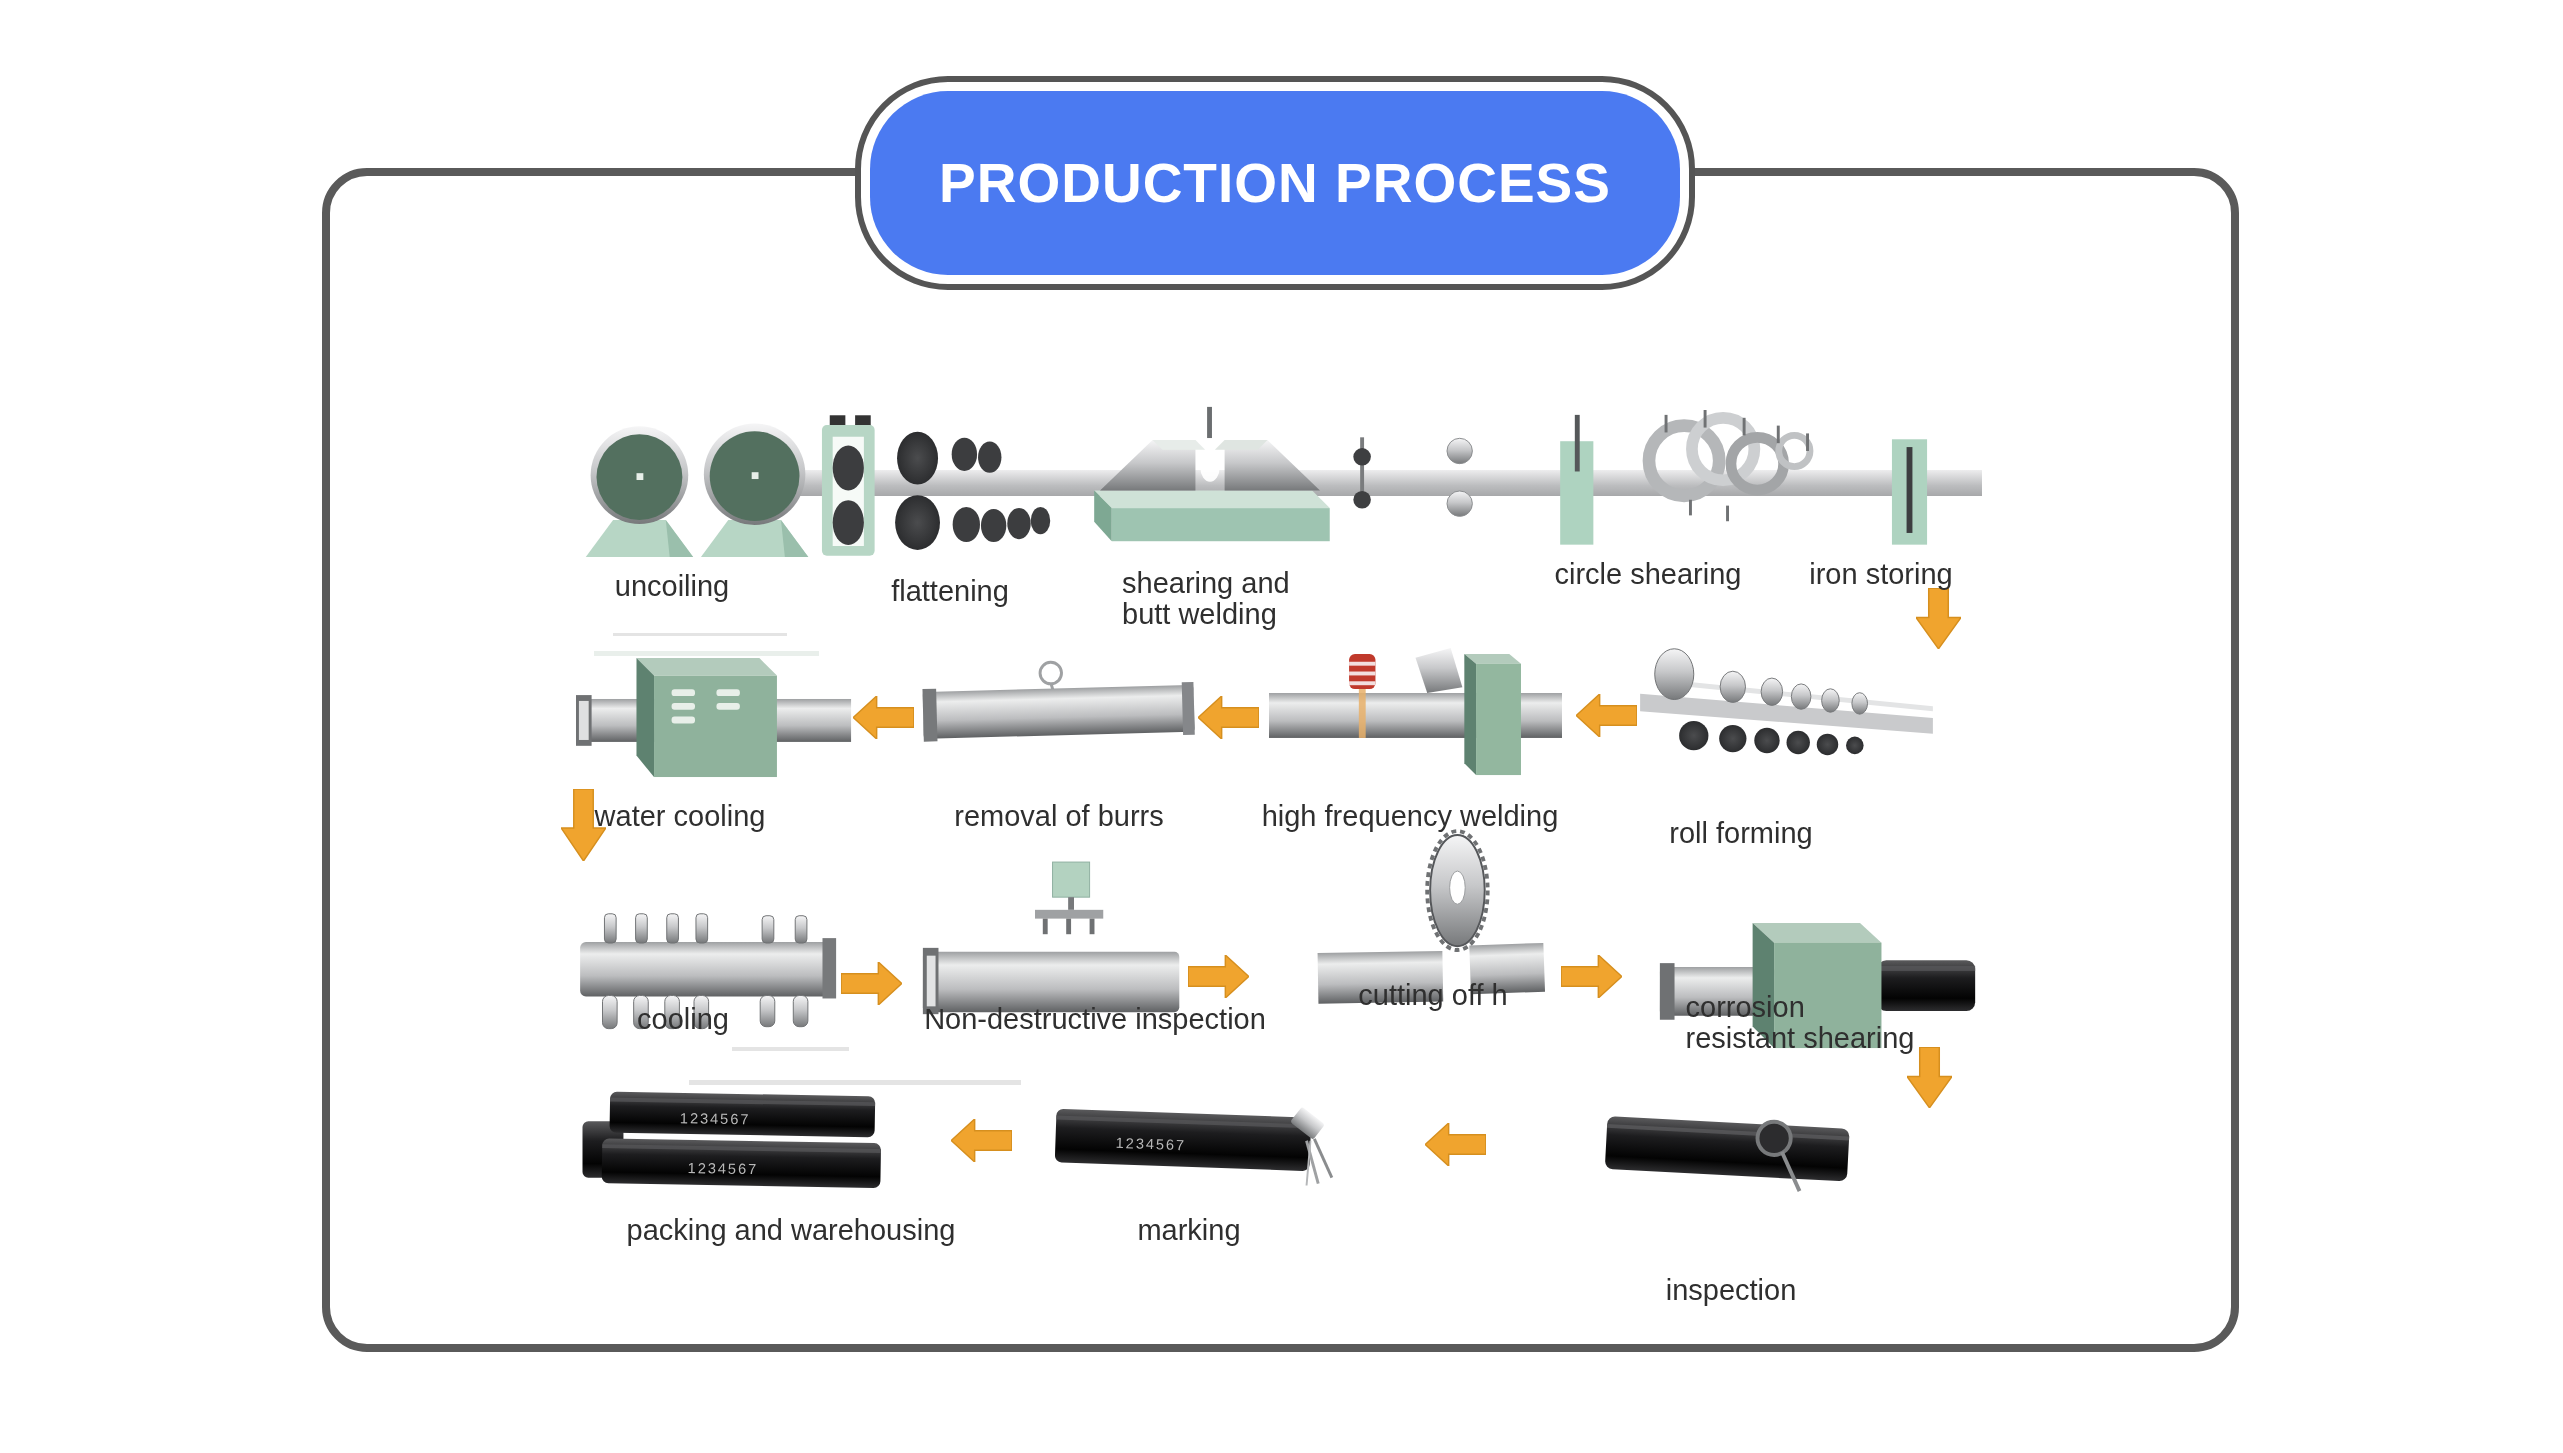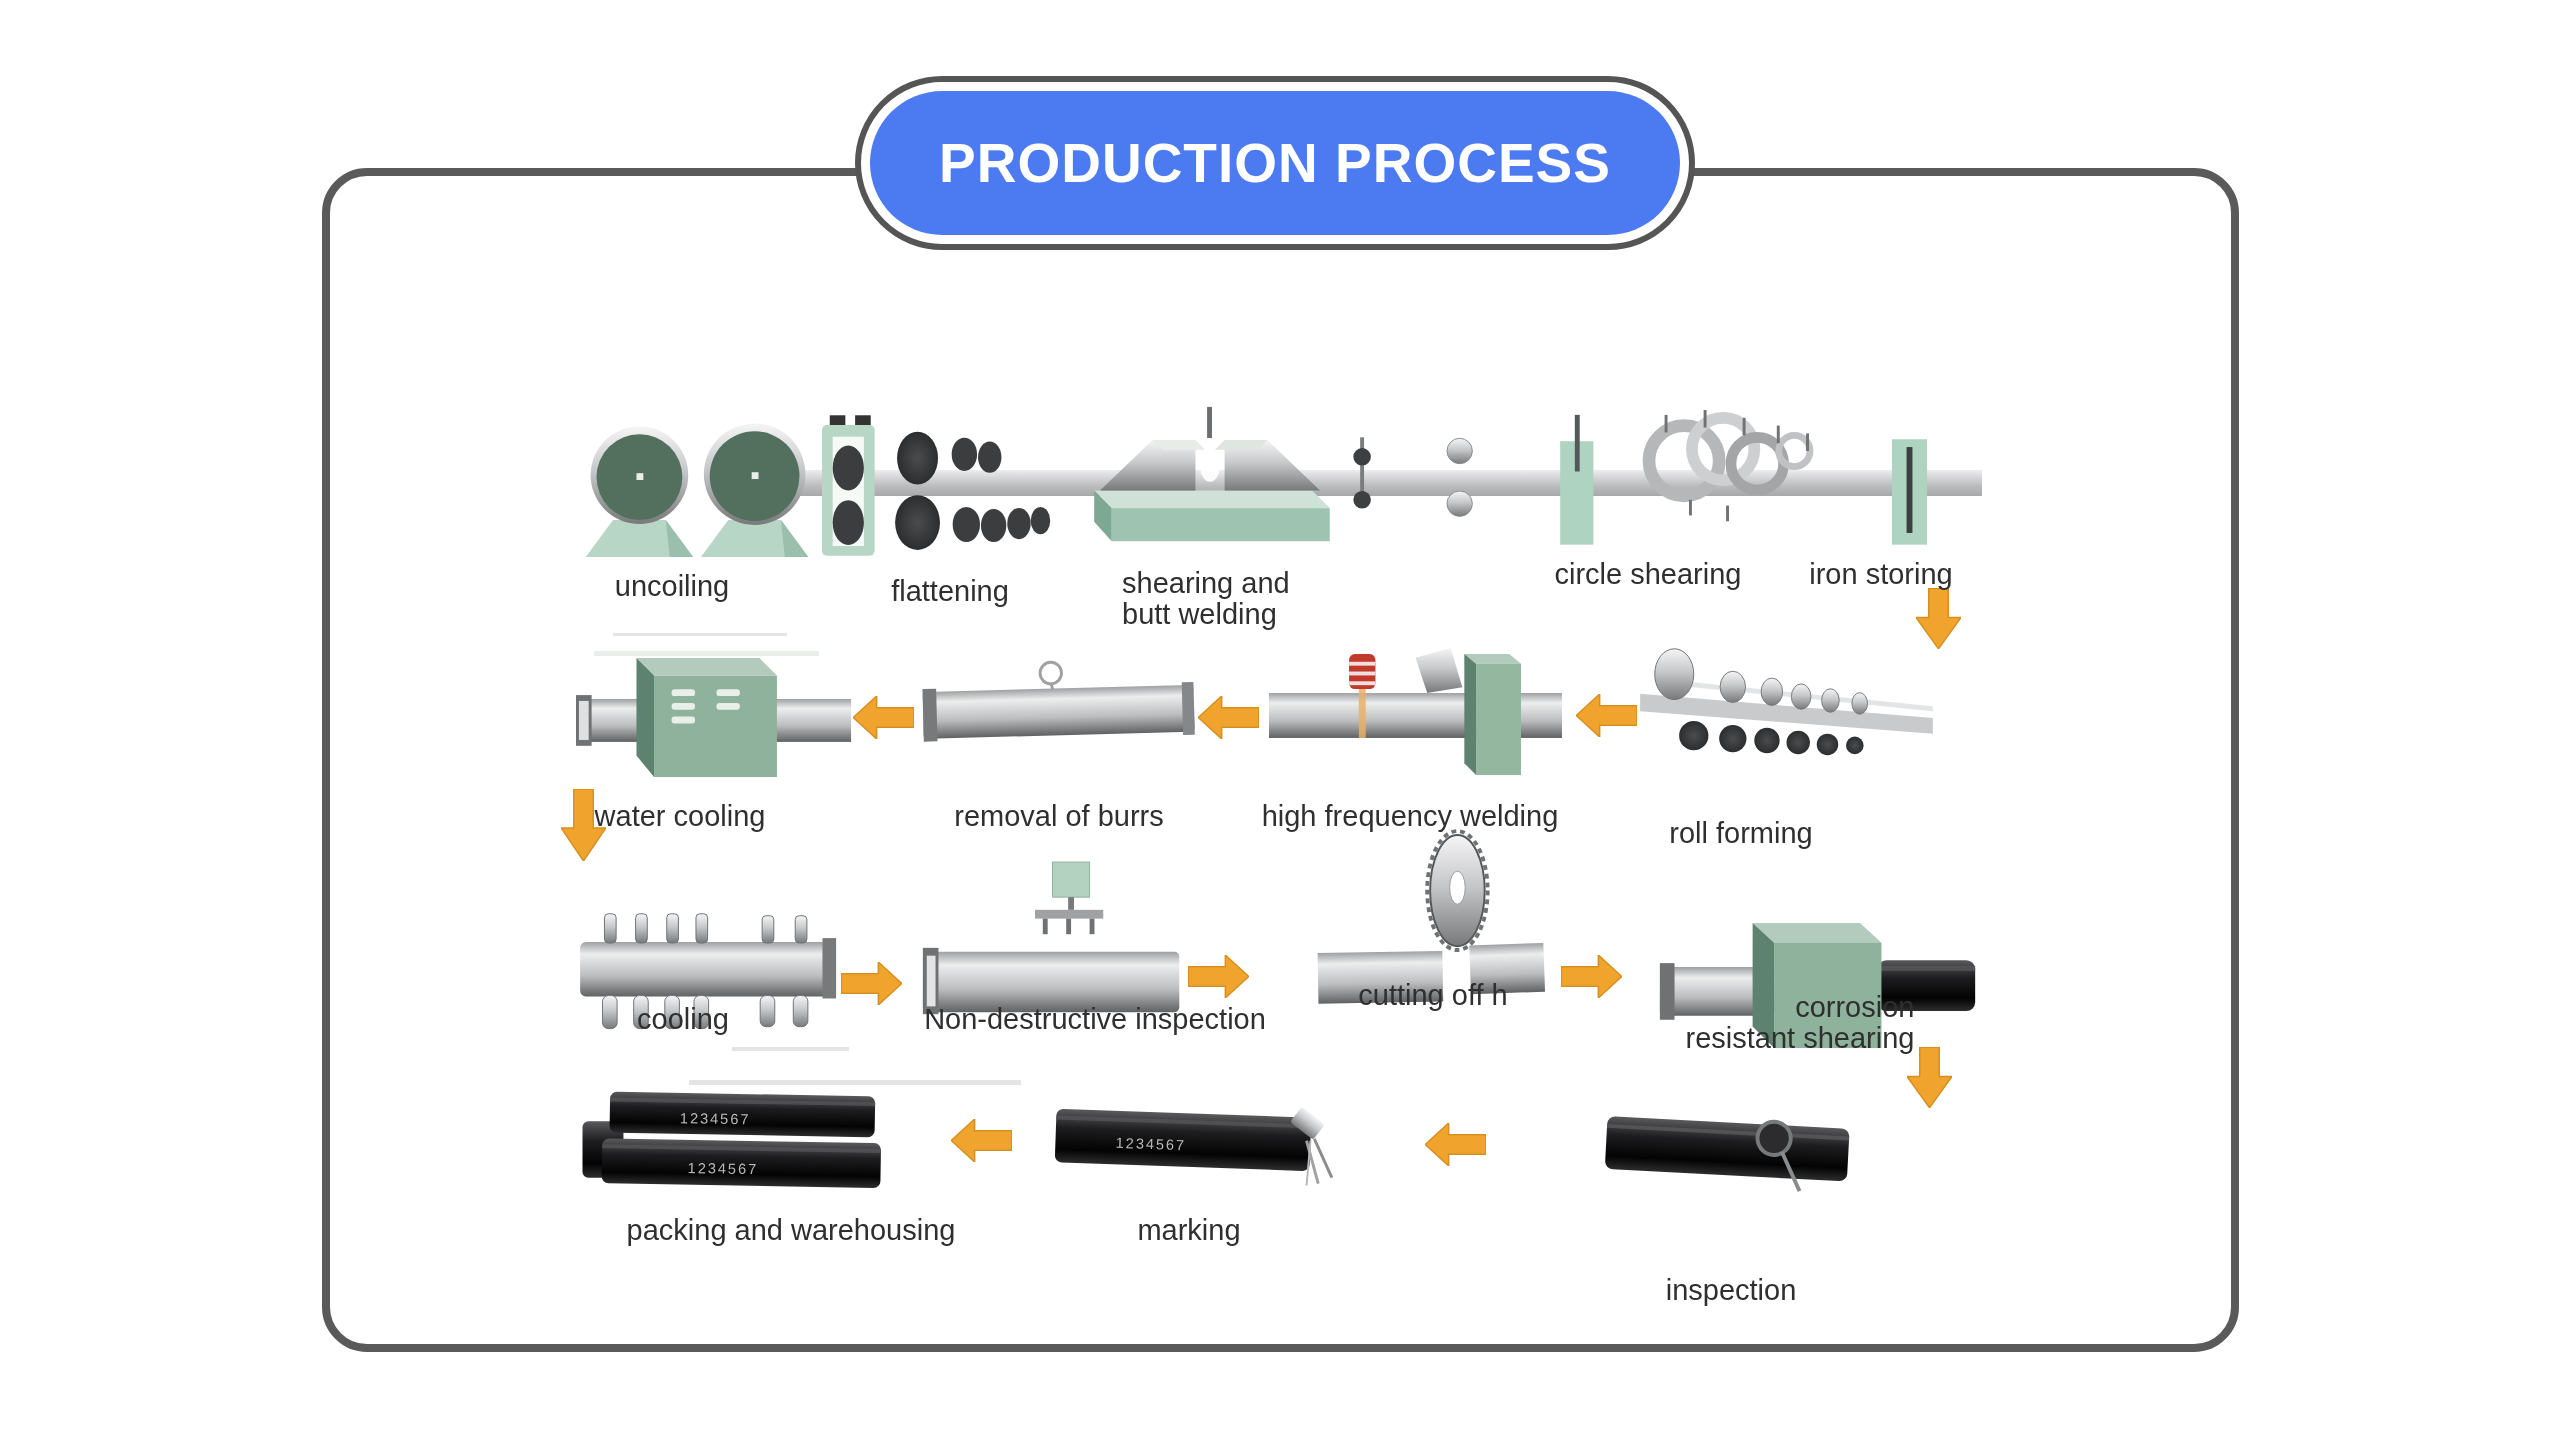--- a/index.html
+++ b/index.html
@@ -2,31 +2,31 @@
 <html><head>
 <meta charset="utf-8">
 <style>
   html,body{margin:0;padding:0;background:#ffffff;}
   .canvas{position:relative;width:2563px;height:1454px;background:#ffffff;overflow:hidden;
           font-family:"Liberation Sans", sans-serif;}
   
   .frame{position:absolute;left:322px;top:168px;width:1917px;height:1184px;
          border:8.8px solid #5a5a5a;border-radius:45px;box-sizing:border-box;background:#fff;}
   
-  .pill-outer{position:absolute;left:855px;top:76px;width:840px;height:174px;
+  .pill-outer{position:absolute;left:855px;top:76px;width:840px;height:214px;
               border:6.8px solid #555;border-radius:93px;background:#ffffff;box-sizing:border-box;
               display:flex;align-items:center;justify-content:center;padding:8.8px;z-index:5;}
   .pill-inner{width:100%;height:100%;border-radius:78px;display:flex;align-items:center;justify-content:center;}
   .pill-inner span{font-size:55px;font-weight:bold;letter-spacing:1px;color:#ffffff;}
   
   .dtitle{position:absolute;left:635px;top:328px;width:1289px;text-align:center;
           font-size:37px;font-weight:bold;color:#262626;z-index:4;}
   
   .lbl{position:absolute;font-size:29px;color:#2f2f2f;white-space:nowrap;z-index:4;line-height:31px;}
-  .lbl.center{transform:translateX(-50%);text-align:right;}
+  .lbl.center{transform:translateX(-50%);text-align:left;}
   
   .strip{position:absolute;left:781px;top:470px;width:1201px;height:26px;
          background:linear-gradient(#ededee,#bcbdbf 60%,#a7a8aa);z-index:1;}
   .faint{position:absolute;background:#d6d6d6;opacity:.65;z-index:1;}
   svg.ill{position:absolute;z-index:2;overflow:visible;}
   svg.arrow{position:absolute;z-index:3;}
 </style>
 </head>
 <body>
 

